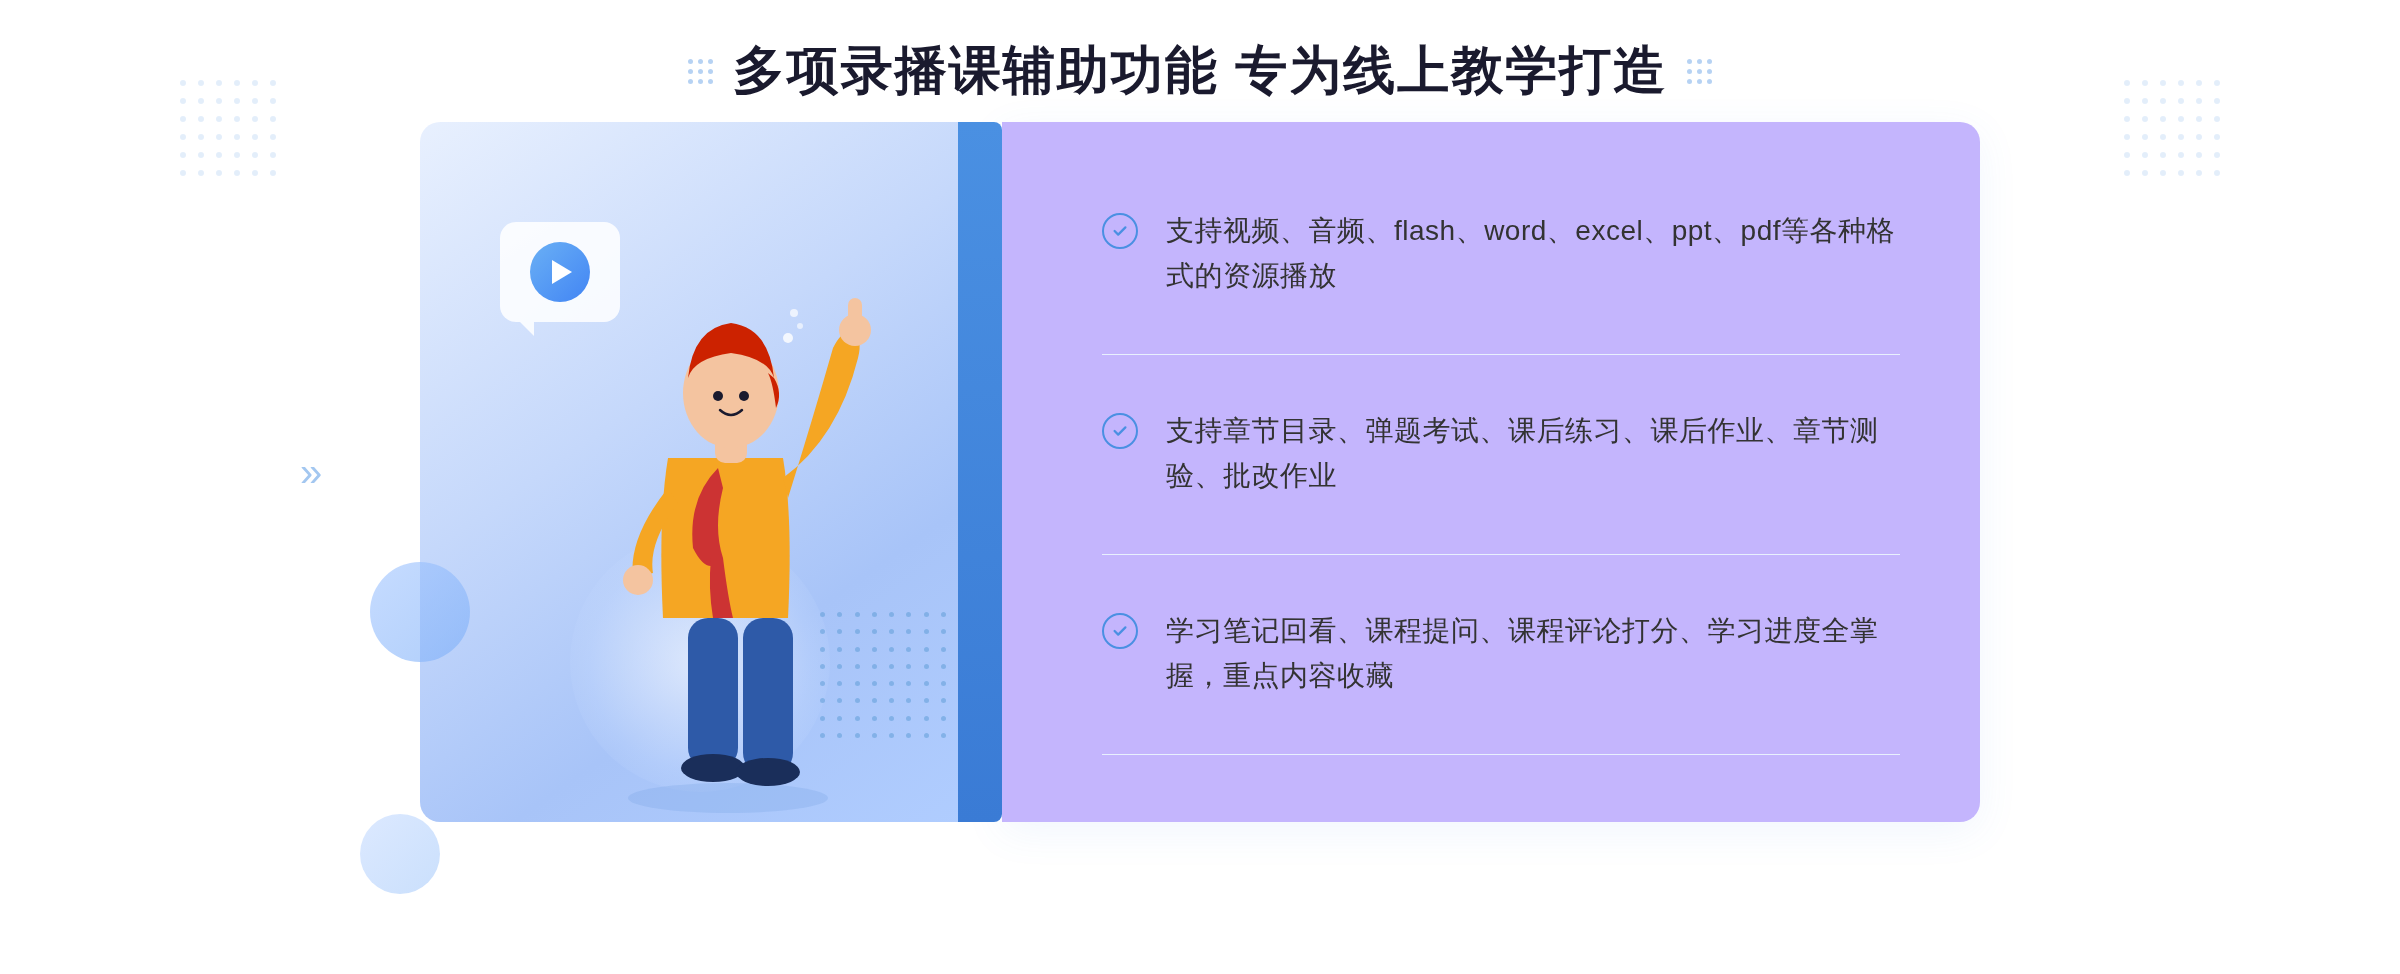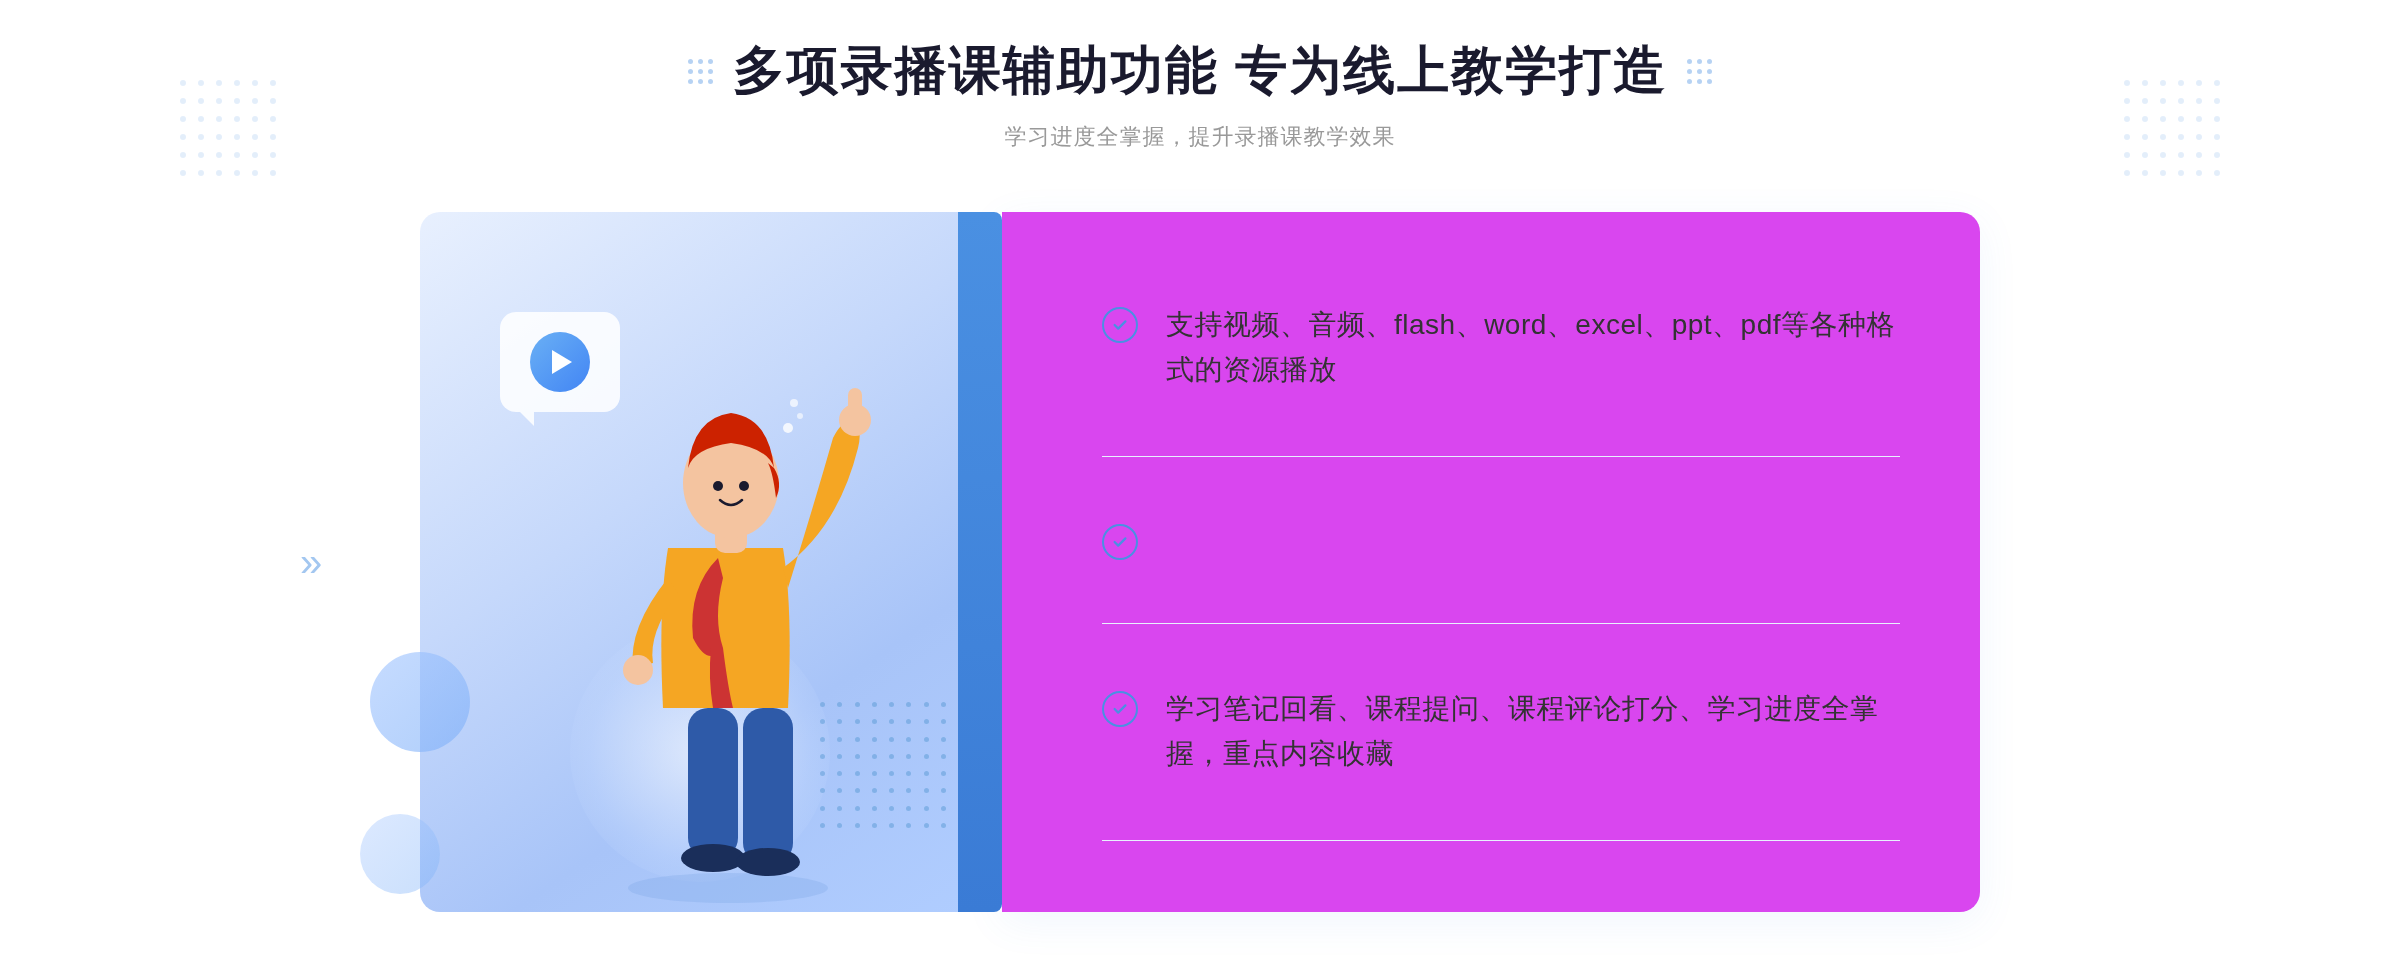--- a/index.html
+++ b/index.html
@@ -206,21 +206,21 @@
       top: 50%;
       transform: translateY(-50%);
       font-size: 40px;
       color: #4a90e2;
       opacity: 0.5;
     }
 
     
     .content-panel {
       flex: 1;
-      background: #d946ef;
+      background: #c4b5fd;
       border-radius: 0 20px 20px 0;
       padding: 50px 80px 50px 100px;
       display: flex;
       flex-direction: column;
       justify-content: space-around;
       margin-left: 22px;
       box-shadow: 0 10px 40px rgba(74,144,226,0.08);
     }
 
     .feature-item {
@@ -425,21 +425,20 @@
           <i></i>
         </span>
       <span>
           <i></i>
           <i></i>
           <i></i>
         </span>
     </div>
   </div>
 
-  <p class="page-subtitle">学习进度全掌握，提升录播课教学效果</p>
 
   <div class="main-content">
 
     <div class="left-chevrons">»</div>
 
     <div class="illustration-area">
 
       <div class="play-bubble">
         <div class="play-icon"></div>
       </div>
@@ -573,20 +572,21 @@
       </div>
 
       <div class="feature-divider"></div>
 
       <div class="feature-item">
         <div class="check-icon">
           <svg viewBox="0 0 20 20" fill="none" xmlns="http://www.w3.org/2000/svg">
             <path d="M4 10 L8 14 L16 6" stroke="#4a90e2" stroke-width="2.5" stroke-linecap="round" stroke-linejoin="round"></path>
           </svg>
         </div>
+        <span class="feature-text">支持章节目录、弹题考试、课后练习、课后作业、章节测验、批改作业</span>
       </div>
 
       <div class="feature-divider"></div>
 
       <div class="feature-item">
         <div class="check-icon">
           <svg viewBox="0 0 20 20" fill="none" xmlns="http://www.w3.org/2000/svg">
             <path d="M4 10 L8 14 L16 6" stroke="#4a90e2" stroke-width="2.5" stroke-linecap="round" stroke-linejoin="round"></path>
           </svg>
         </div>

